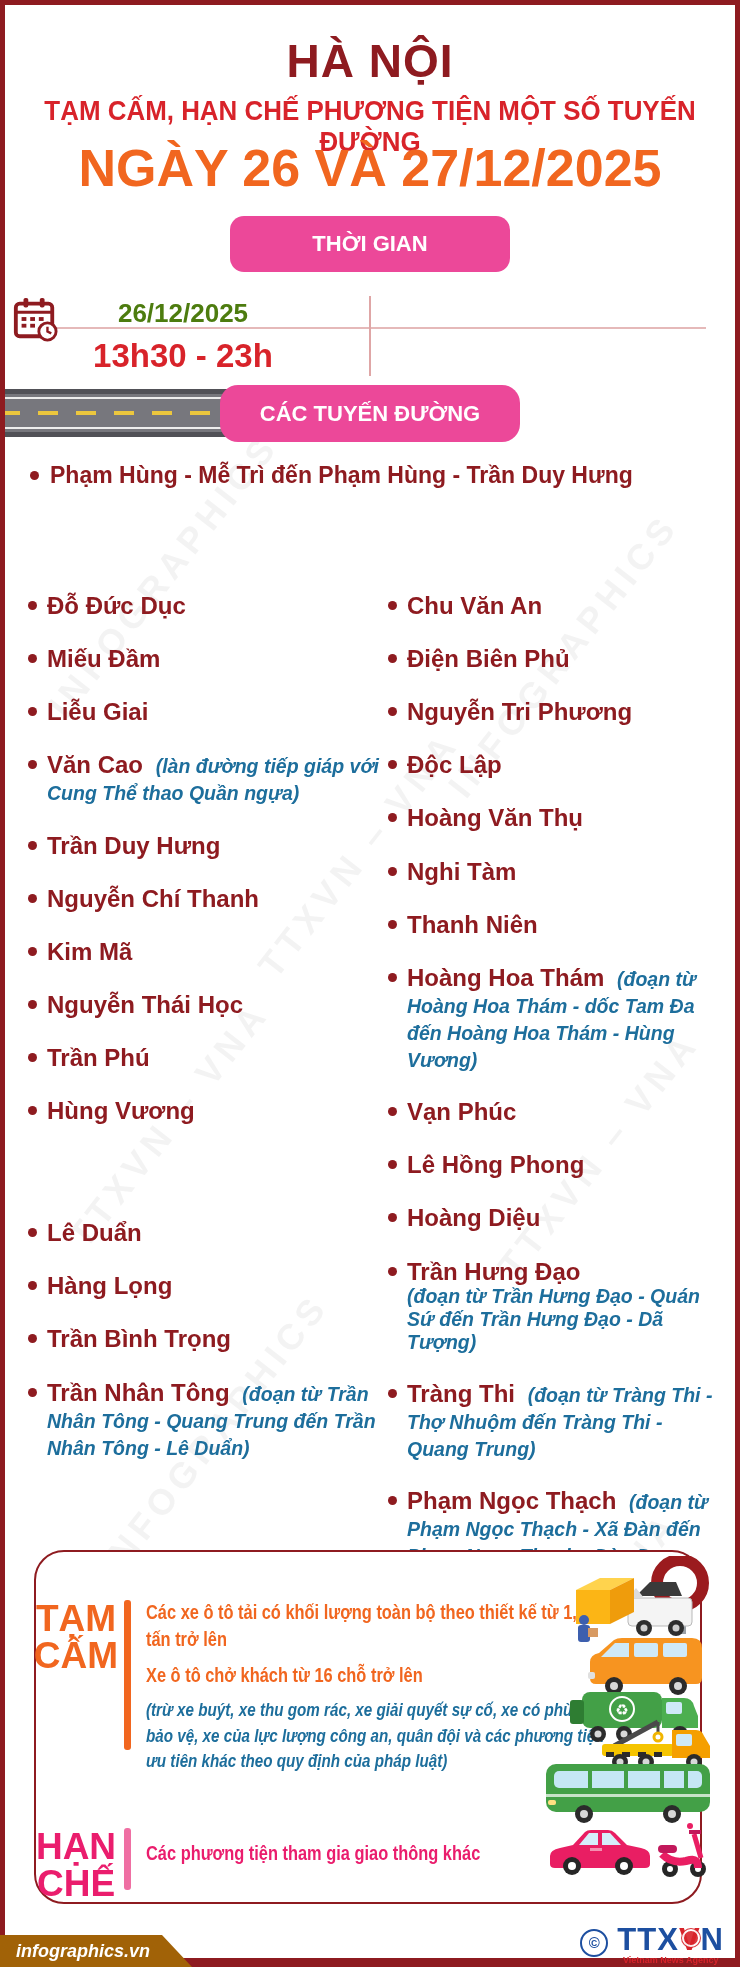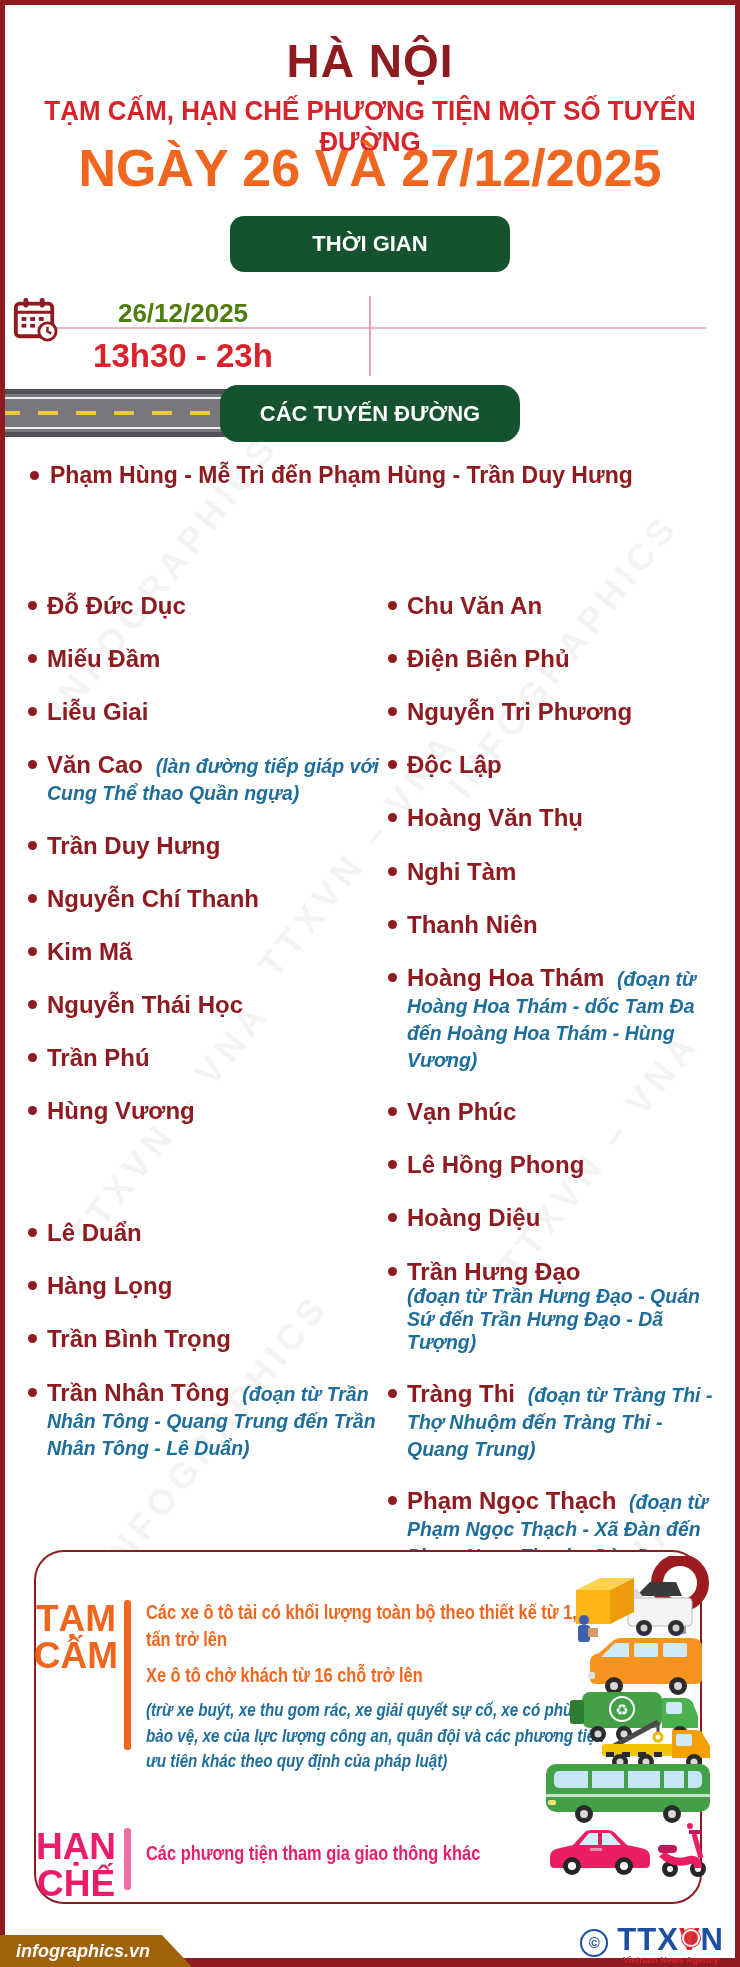--- a/index.html
+++ b/index.html
@@ -12,21 +12,21 @@
       letter-spacing:6px;white-space:nowrap;transform:rotate(-52deg);transform-origin:left top;z-index:0;}
 
   
   .h-city{position:absolute;top:34px;left:0;width:100%;text-align:center;
           font-size:46px;font-weight:bold;color:#8e1b20;letter-spacing:1px;z-index:1;}
   .h-sub{position:absolute;top:96px;left:0;width:100%;text-align:center;
          font-size:27px;font-weight:bold;color:#d8232a;transform:scaleX(0.96);z-index:1;}
   .h-date{position:absolute;top:138px;left:0;width:100%;text-align:center;
           font-size:52px;font-weight:bold;color:#f1661f;z-index:1;}
 
-  .btn{position:absolute;left:50%;transform:translateX(-50%);background:#14532d;color:#fff;
+  .btn{position:absolute;left:50%;transform:translateX(-50%);background:#ec4899;color:#fff;
        font-weight:bold;text-align:center;z-index:3;}
   .btn-time{top:216px;width:280px;height:56px;line-height:56px;font-size:22px;border-radius:14px;}
   .btn-routes{top:385px;width:300px;height:57px;line-height:57px;font-size:22px;border-radius:18px;}
 
   
   .time-line{position:absolute;top:327px;left:38px;width:668px;height:2px;background:#e5b9b9;z-index:1;}
   .time-divider{position:absolute;top:296px;left:369px;width:2px;height:80px;background:#dfa6a6;z-index:1;}
   .calendar{position:absolute;top:296px;left:12px;z-index:2;}
   .day{position:absolute;text-align:center;z-index:2;}
   .day1{top:298px;left:28px;width:310px;}

